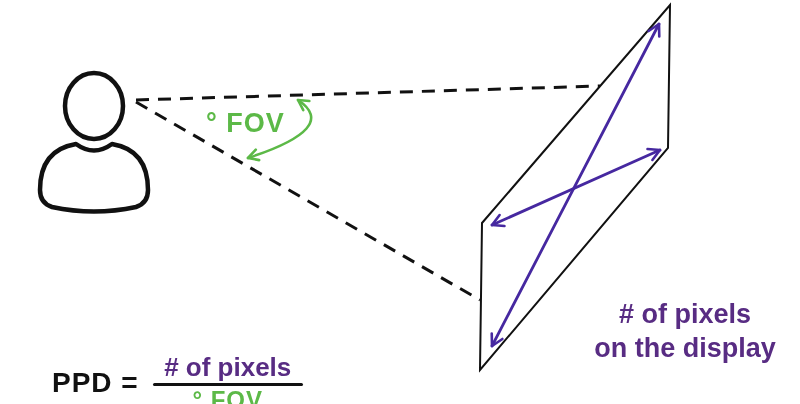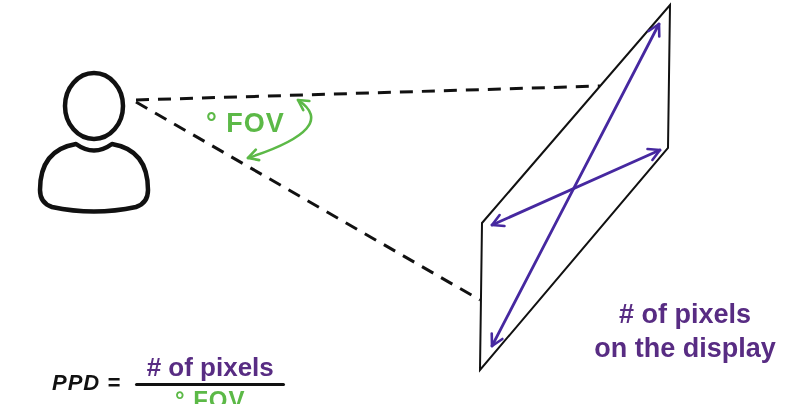--- a/index.html
+++ b/index.html
@@ -24,23 +24,22 @@
     text-align:center;
     font-size:27px;line-height:34px;
     color:var(--purple-text);
   }
   .lbl-pixels span{display:block;}
   .formula{
     position:absolute;z-index:2;left:52px;top:353px;
     display:flex;align-items:center;
   }
   .formula-lhs{
-    font-weight:700;font-size:22px;color:var(--ink);
+    font-weight:700;font-size:28px;color:var(--ink);
     letter-spacing:1px;
-    font-style:italic;
   }
   .fraction{
     margin-left:14px;width:150px;
     display:flex;flex-direction:column;align-items:center;
   }
   .frac-num{
     font-weight:700;font-size:26px;line-height:28px;
     color:var(--purple-text);white-space:nowrap;
   }
   .frac-bar{

